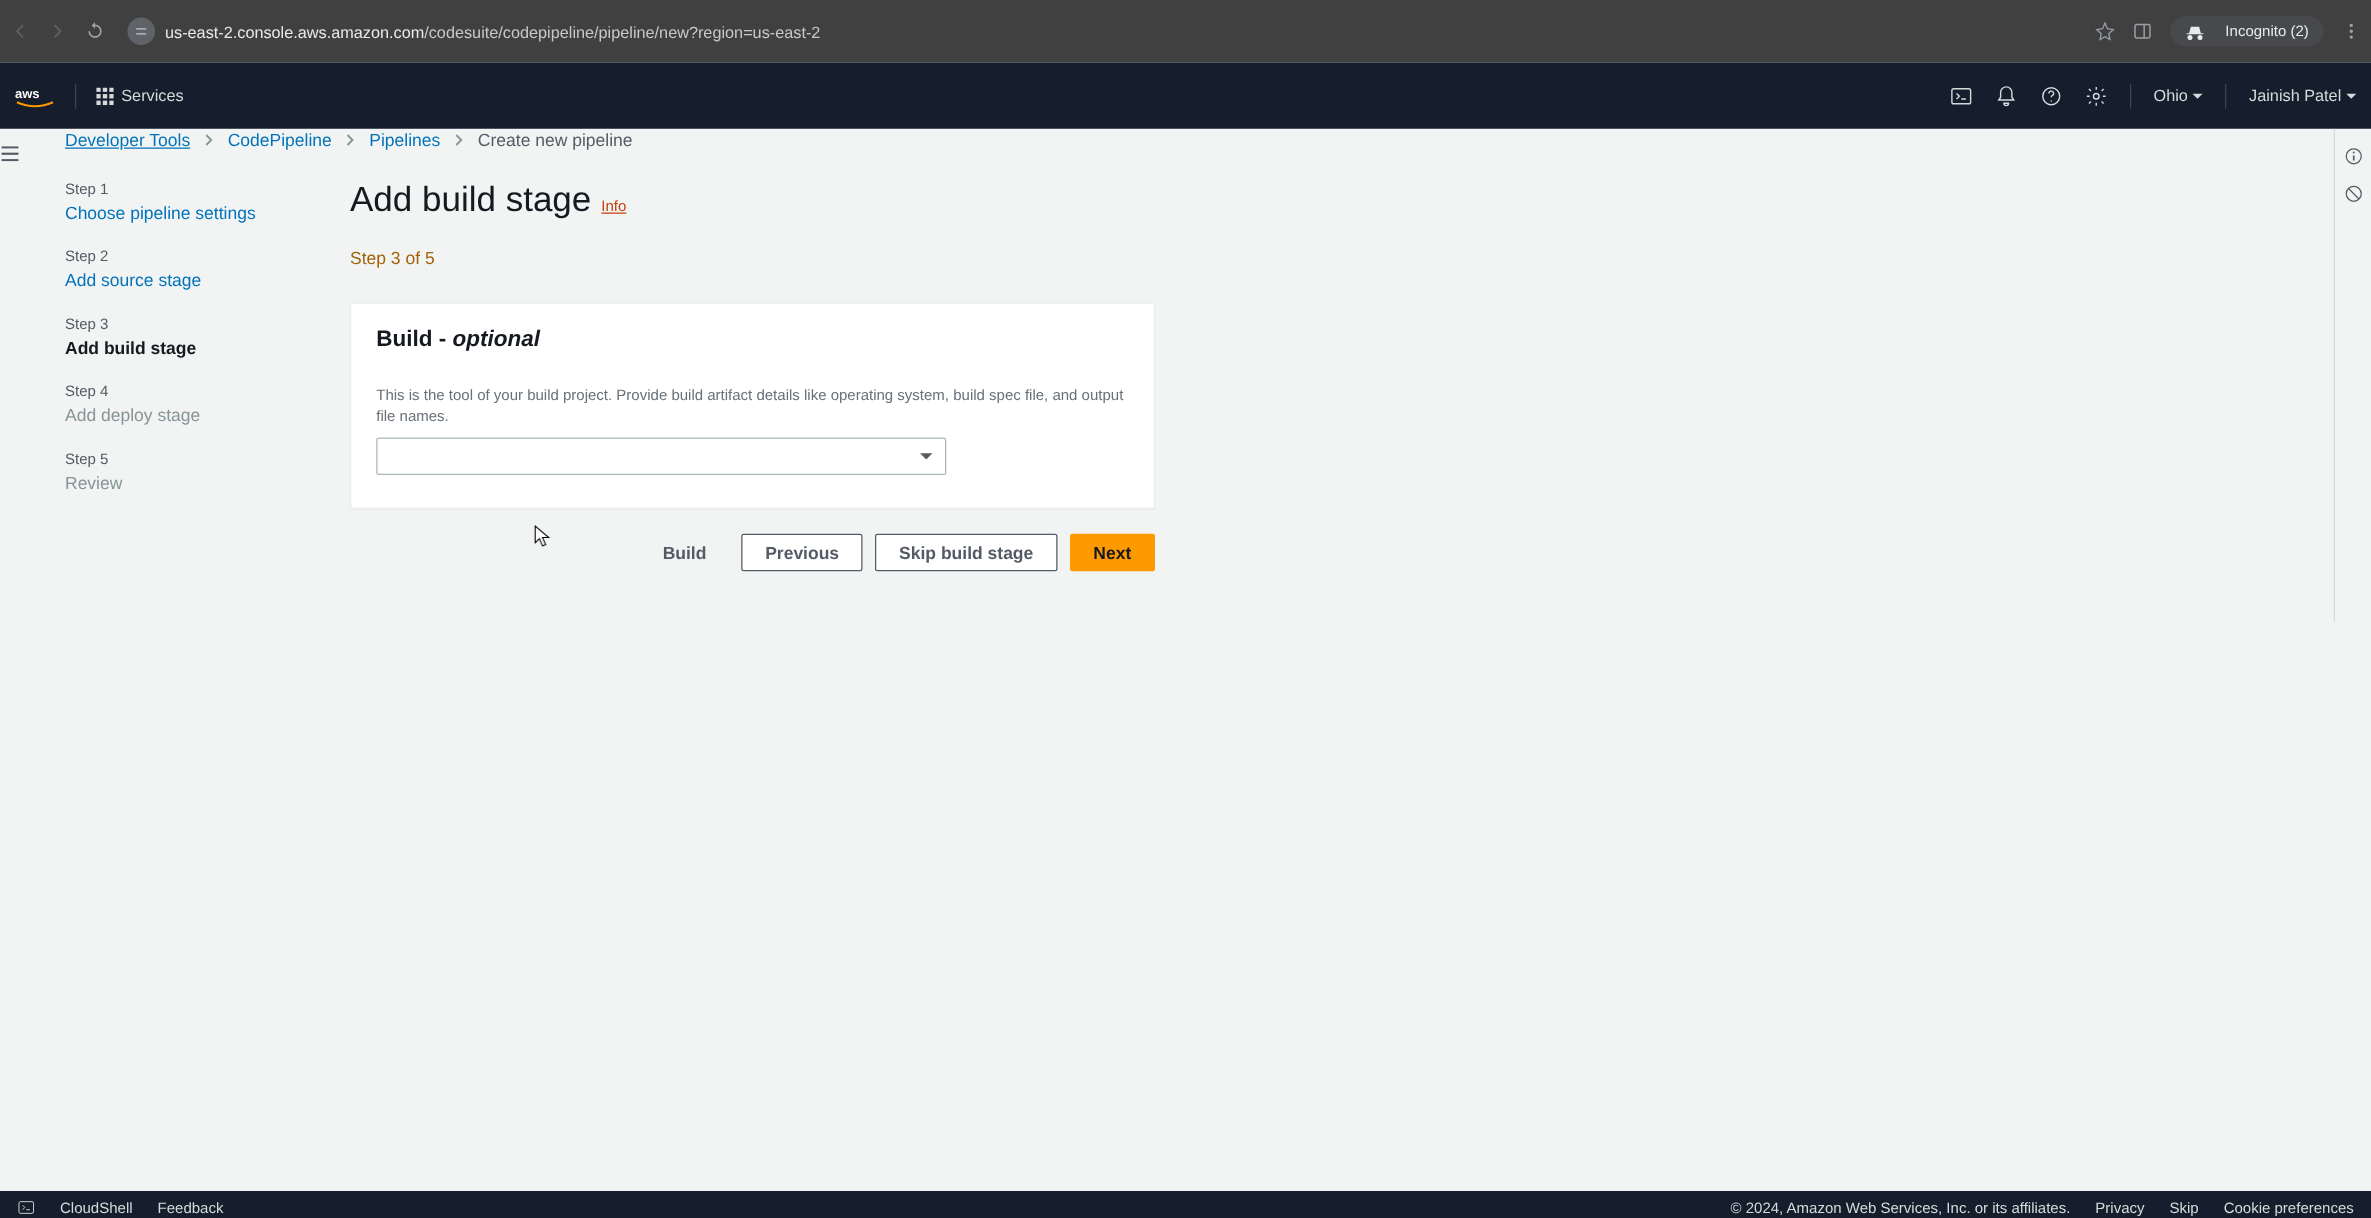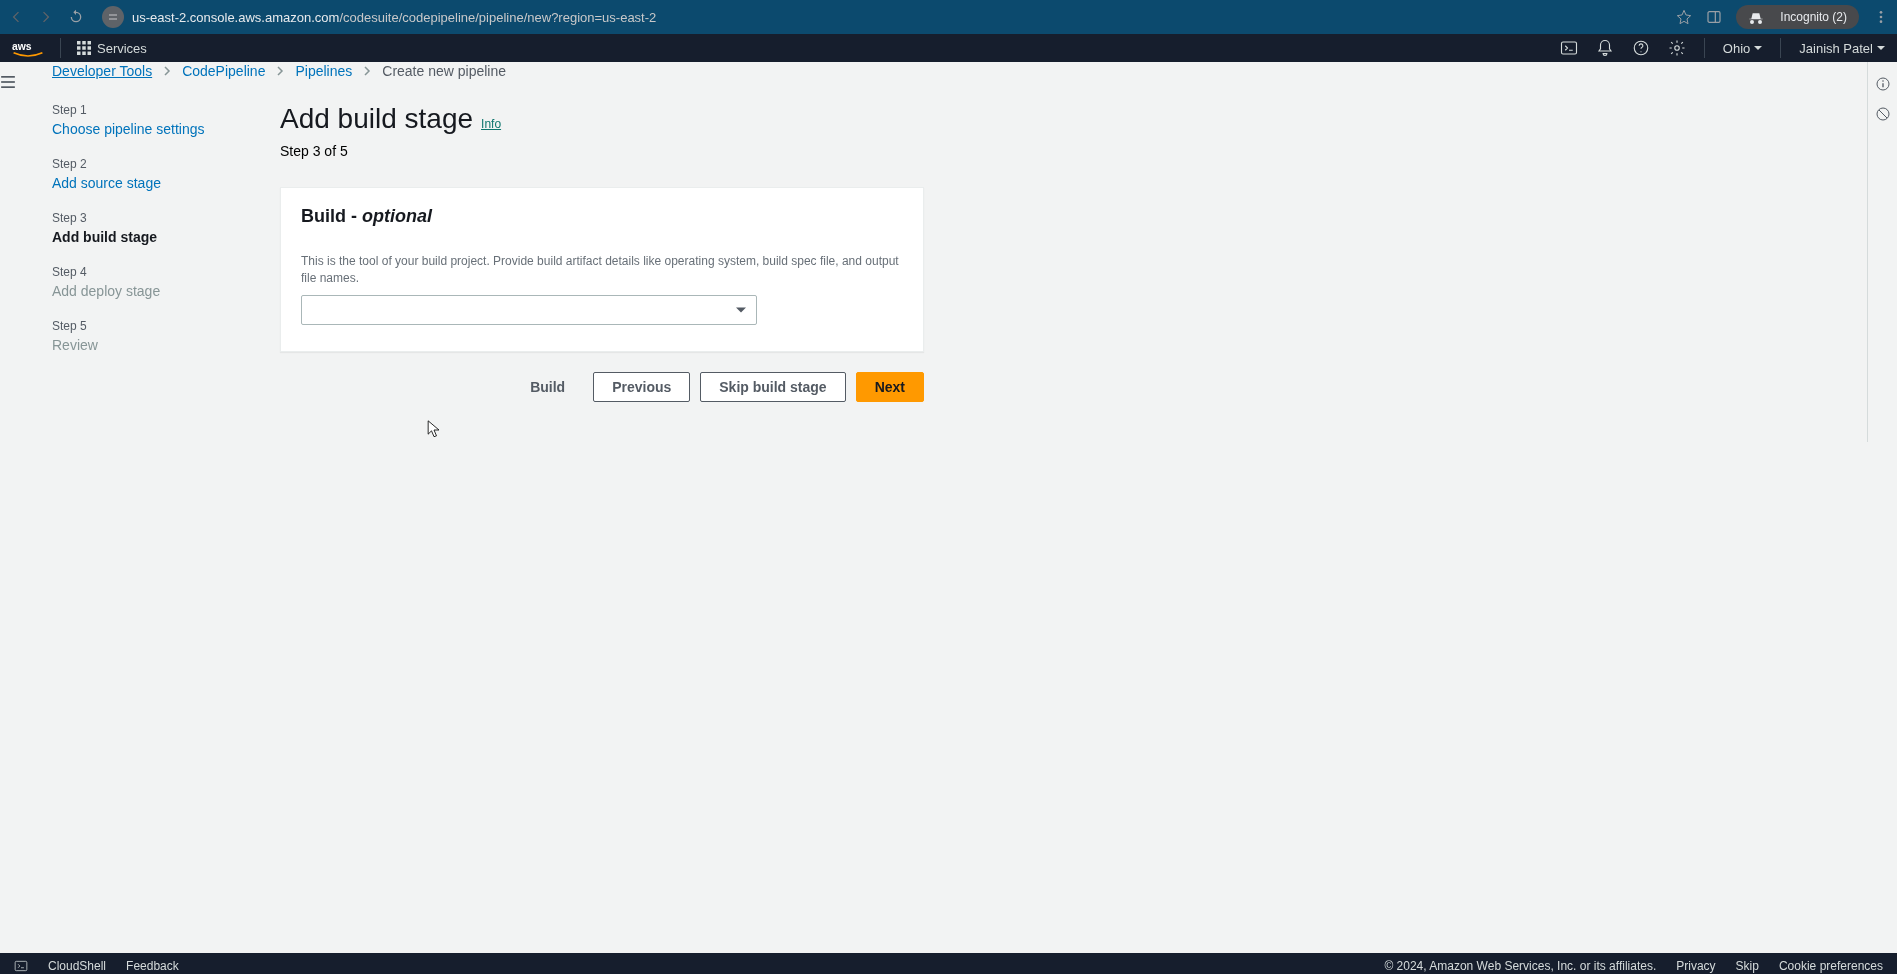--- a/index.html
+++ b/index.html
@@ -1,31 +1,31 @@
 <!DOCTYPE html>
 <html><head>
   <meta charset="utf-8">
   <style>
     * { margin: 0; padding: 0; box-sizing: border-box; }
     body { font-family: "Amazon Ember", "Helvetica Neue", Arial, sans-serif; background: #f2f3f3; color: #16191f; font-size: 14px; }
 
     
-    .chrome-bar { background: #0c4a6e; height: 34px; display: flex; align-items: center; padding: 0 8px; gap: 10px; }
+    .chrome-bar { background: #404040; height: 50px; display: flex; align-items: center; padding: 0 8px; gap: 10px; }
     .chrome-nav { display: flex; gap: 14px; align-items: center; }
     .chrome-icon { width: 16px; height: 16px; fill: #9aa0a6; cursor: pointer; }
     .chrome-icon.dim { fill: #5f6368; }
     .url-container { flex: 1; display: flex; align-items: center; gap: 8px; margin-left: 8px; }
     .site-chip { width: 22px; height: 22px; background: #5f6368; border-radius: 11px; display: flex; align-items: center; justify-content: center; }
     .url-text { color: #c8c8c9; font-size: 13px; }
     .url-text .domain { color: #e8eaed; }
     .chrome-right { display: flex; align-items: center; gap: 14px; }
     .incognito-badge { background: #48494c; border-radius: 16px; padding: 5px 12px; display: flex; gap: 16px; align-items: flex-end; color: #e8eaed; font-size: 12px; }
 
     
-    .aws-header { background: #161e2d; height: 28px; display: flex; align-items: center; padding: 0 12px; gap: 16px; }
+    .aws-header { background: #161e2d; height: 53px; display: flex; align-items: center; padding: 0 12px; gap: 16px; }
     .aws-logo { width: 32px; height: 20px; }
     .services-btn { display: flex; align-items: center; gap: 6px; color: #d5dbdb; font-size: 13px; cursor: pointer; }
     .grid-icon { width: 14px; height: 14px; fill: #d5dbdb; }
     .search-wrap { background: #0f1824; border: 1px solid #4b5563; border-radius: 4px; height: 30px; display: flex; align-items: center; padding: 0 10px; width: 430px; gap: 8px; }
     .search-wrap input { background: transparent; border: 0; color: #d5dbdb; font-style: italic; font-size: 13px; outline: none; flex: 1; }
     .search-kbd { color: #879596; font-size: 12px; }
     .header-spacer { flex: 1; }
     .header-right { display: flex; align-items: center; gap: 18px; }
     .header-right .icon-wrap { width: 18px; height: 18px; fill: #d5dbdb; cursor: pointer; }
     .region-btn, .user-btn { color: #d5dbdb; font-size: 13px; display: flex; align-items: center; gap: 4px; cursor: pointer; }
@@ -50,22 +50,22 @@
     .steps-nav { width: 180px; }
     .step-item { margin-bottom: 20px; }
     .step-label { font-size: 12px; color: #545b64; margin-bottom: 4px; }
     .step-title { font-size: 14px; color: #0073bb; cursor: pointer; }
     .step-title.active { color: #16191f; font-weight: 700; }
     .step-title.disabled { color: #879596; cursor: default; }
 
     .page-body { width: 644px; }
     .page-header { display: flex; align-items: baseline; gap: 8px; }
     .page-title { font-size: 28px; font-weight: 400; color: #16191f; }
-    .info-link { color: #0f766e; font-size: 12px; text-align: center; }
-    .sub-step { margin-top: 8px; font-size: 14px; color: #000000; }
+    .info-link { color: #c2410c; font-size: 12px; text-align: center; }
+    .sub-step { margin-top: 22px; font-size: 14px; color: #a16207; }
 
     .card { background: #ffffff; border: 1px solid #eaeded; box-shadow: 0 1px 1px rgba(0,0,0,0.05); margin-top: 28px; padding: 18px 20px 26px; }
     .card-title { font-size: 18px; font-weight: 700; color: #16191f; }
     .card-title .optional { font-style: italic; font-weight: 700; }
     .field-block { margin-top: 26px; }
     .field-label { font-size: 14px; color: #16191f; margin-bottom: 2px; }
     .field-desc { font-size: 12px; color: #687078; margin-bottom: 8px; line-height: 1.4; }
     .select-box { position: relative; width: 456px; height: 30px; border: 1px solid #aab7b8; border-radius: 2px; background: #fff; cursor: pointer; }
     .select-caret { position: absolute; right: 10px; top: 50%; transform: translateY(-50%); width: 0; height: 0; border-left: 5px solid transparent; border-right: 5px solid transparent; border-top: 5px solid #545b64; }
 

